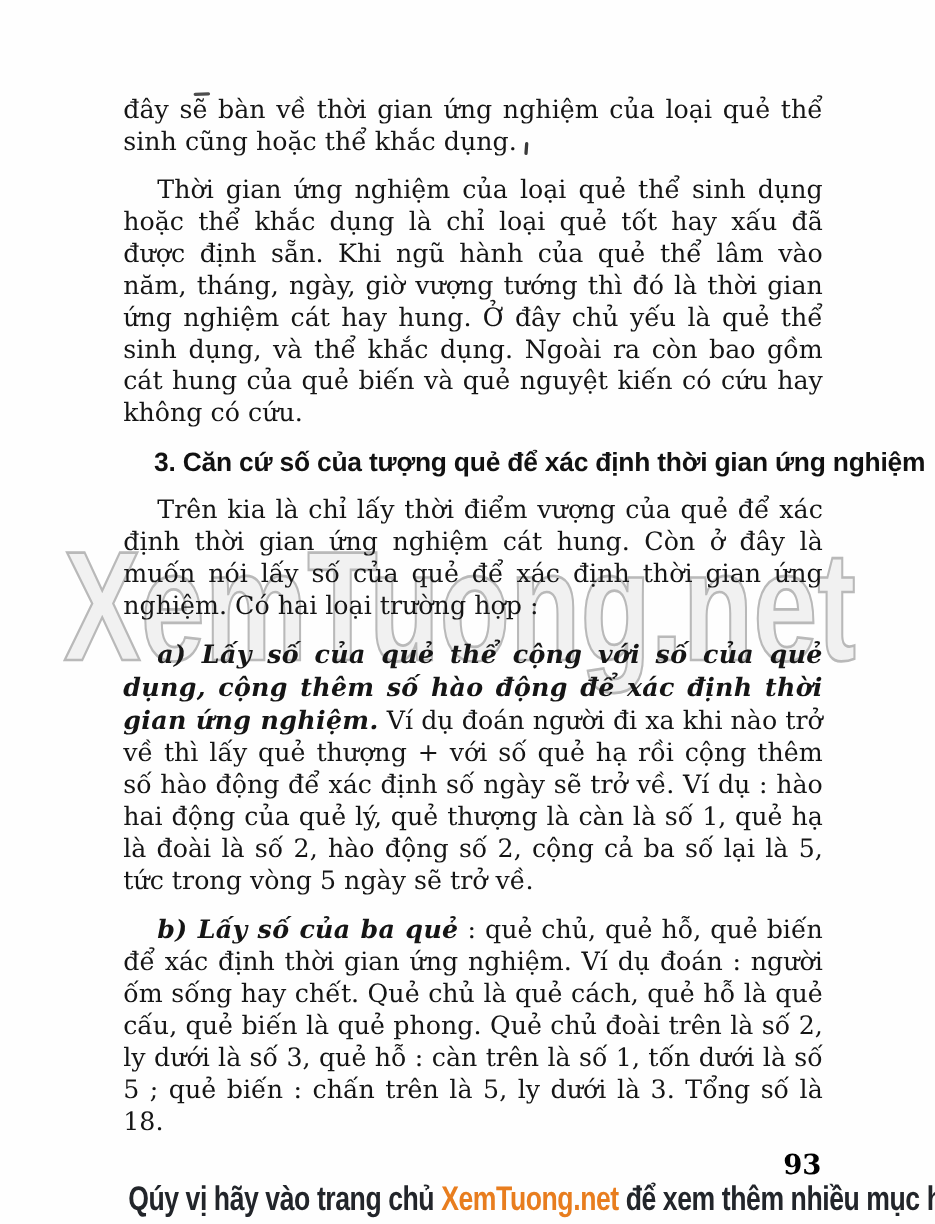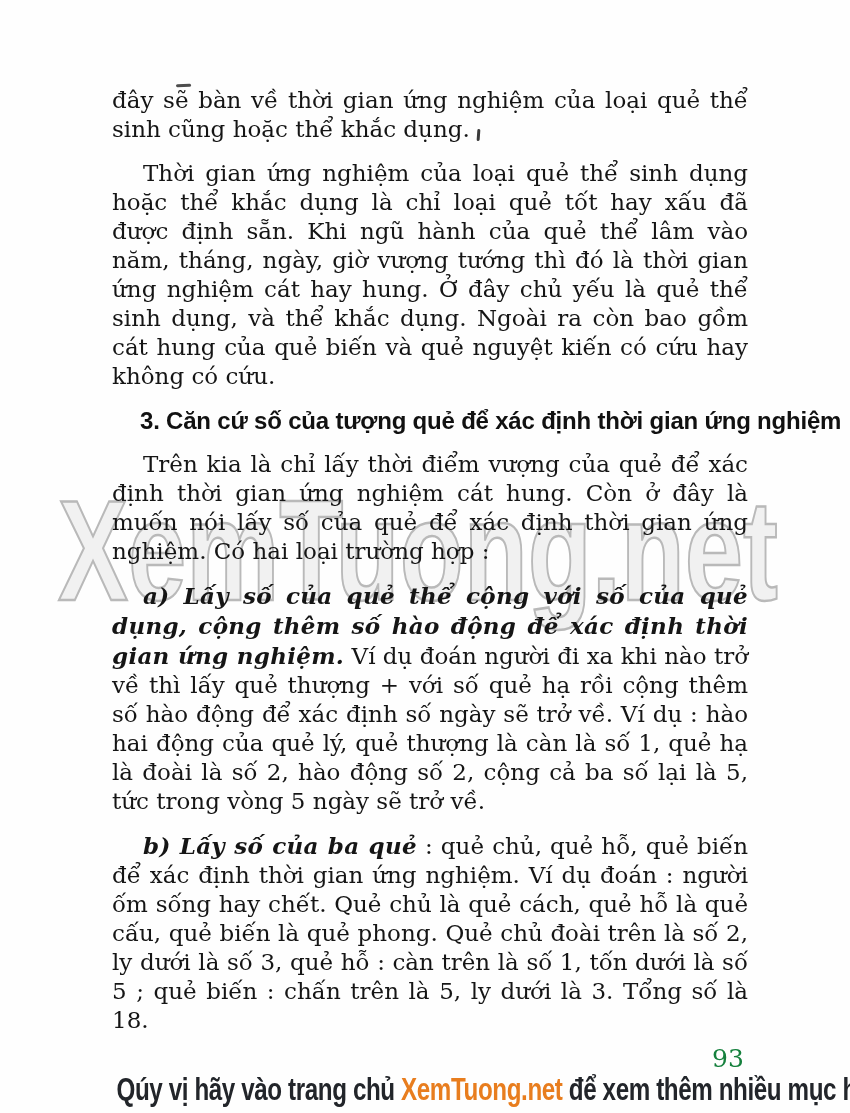--- a/index.html
+++ b/index.html
@@ -26,21 +26,21 @@
     font-family:"Liberation Sans", sans-serif;
     font-weight:bold;font-style:normal;
     font-size:24px;line-height:29px;letter-spacing:-0.2px;
     white-space:nowrap;
     color:#111;
   }
   .lead{font-weight:bold;font-style:italic;letter-spacing:0.3px;}
   
   .pagenum{
     position:absolute;left:712px;top:1044px;z-index:2;
-    font-size:25px;color:#15803d;
+    font-size:25px;color:#000000;font-weight:bold;
   }
   
   .footer{
     position:absolute;left:0;right:0;bottom:2px;height:40px;z-index:2;
     text-align:center;white-space:nowrap;
   }
   .footer-line{
     display:inline-block;
     transform:scaleX(0.78);
     transform-origin:center bottom;

